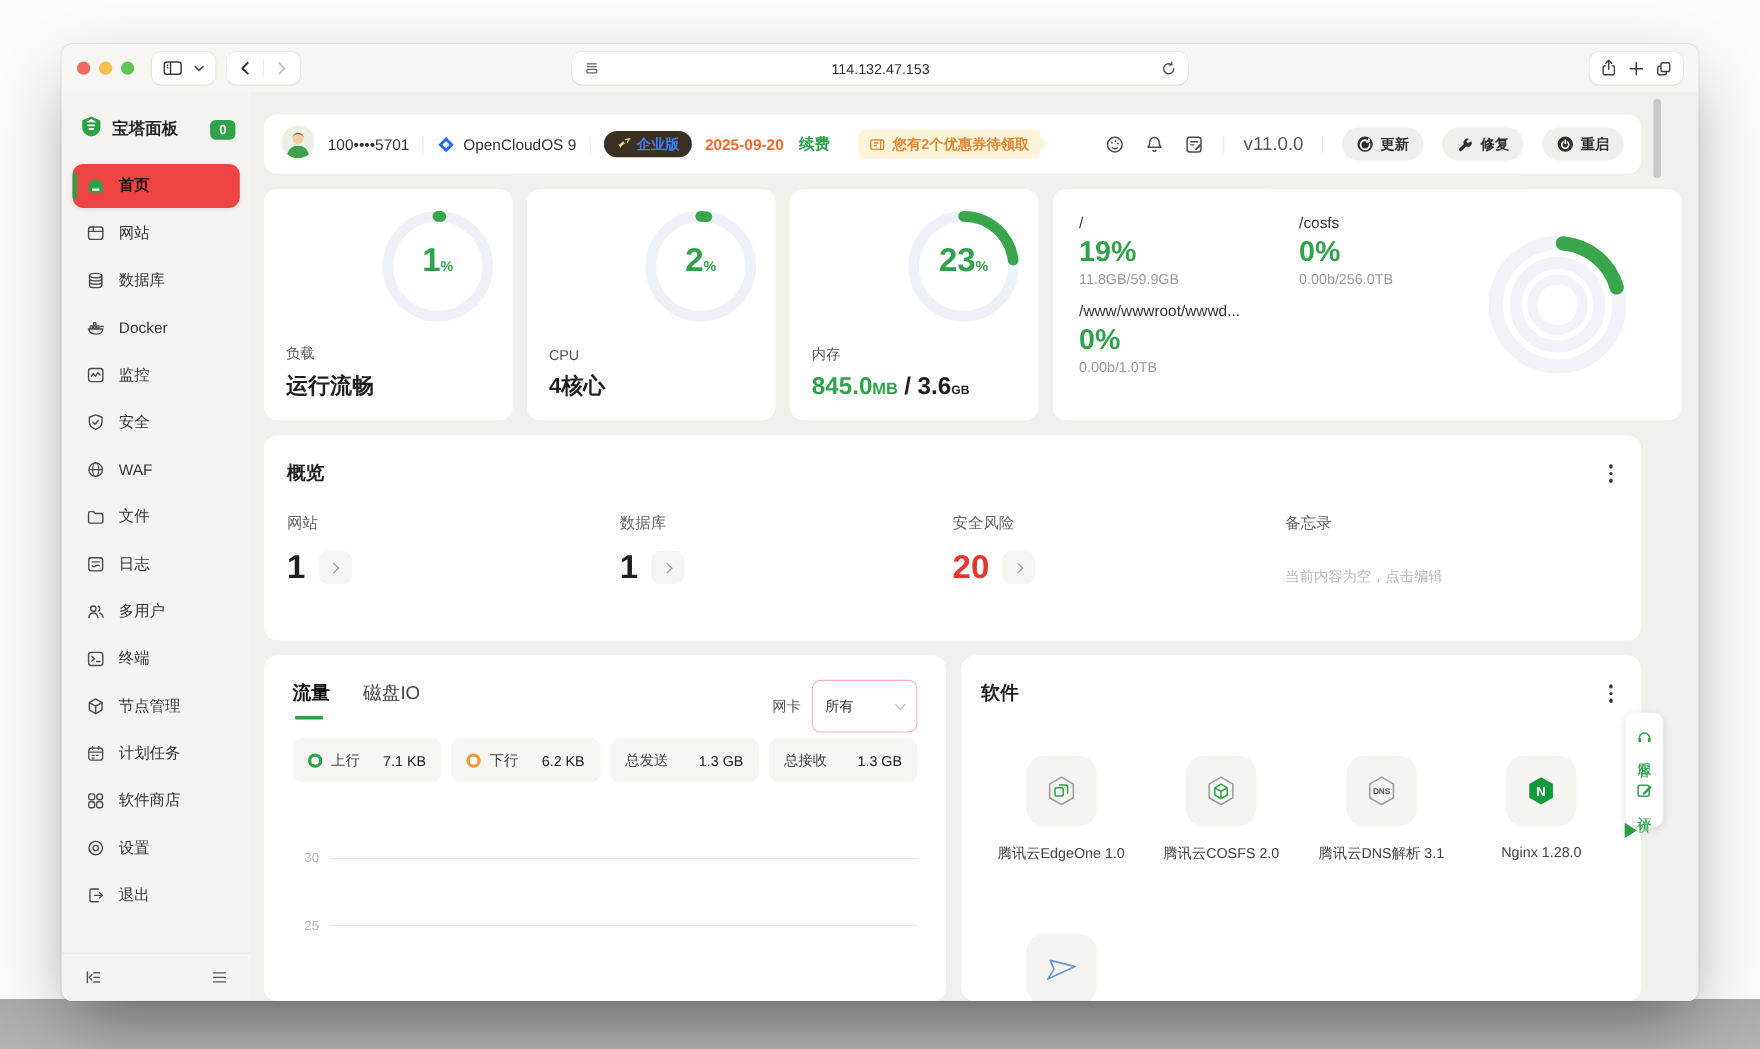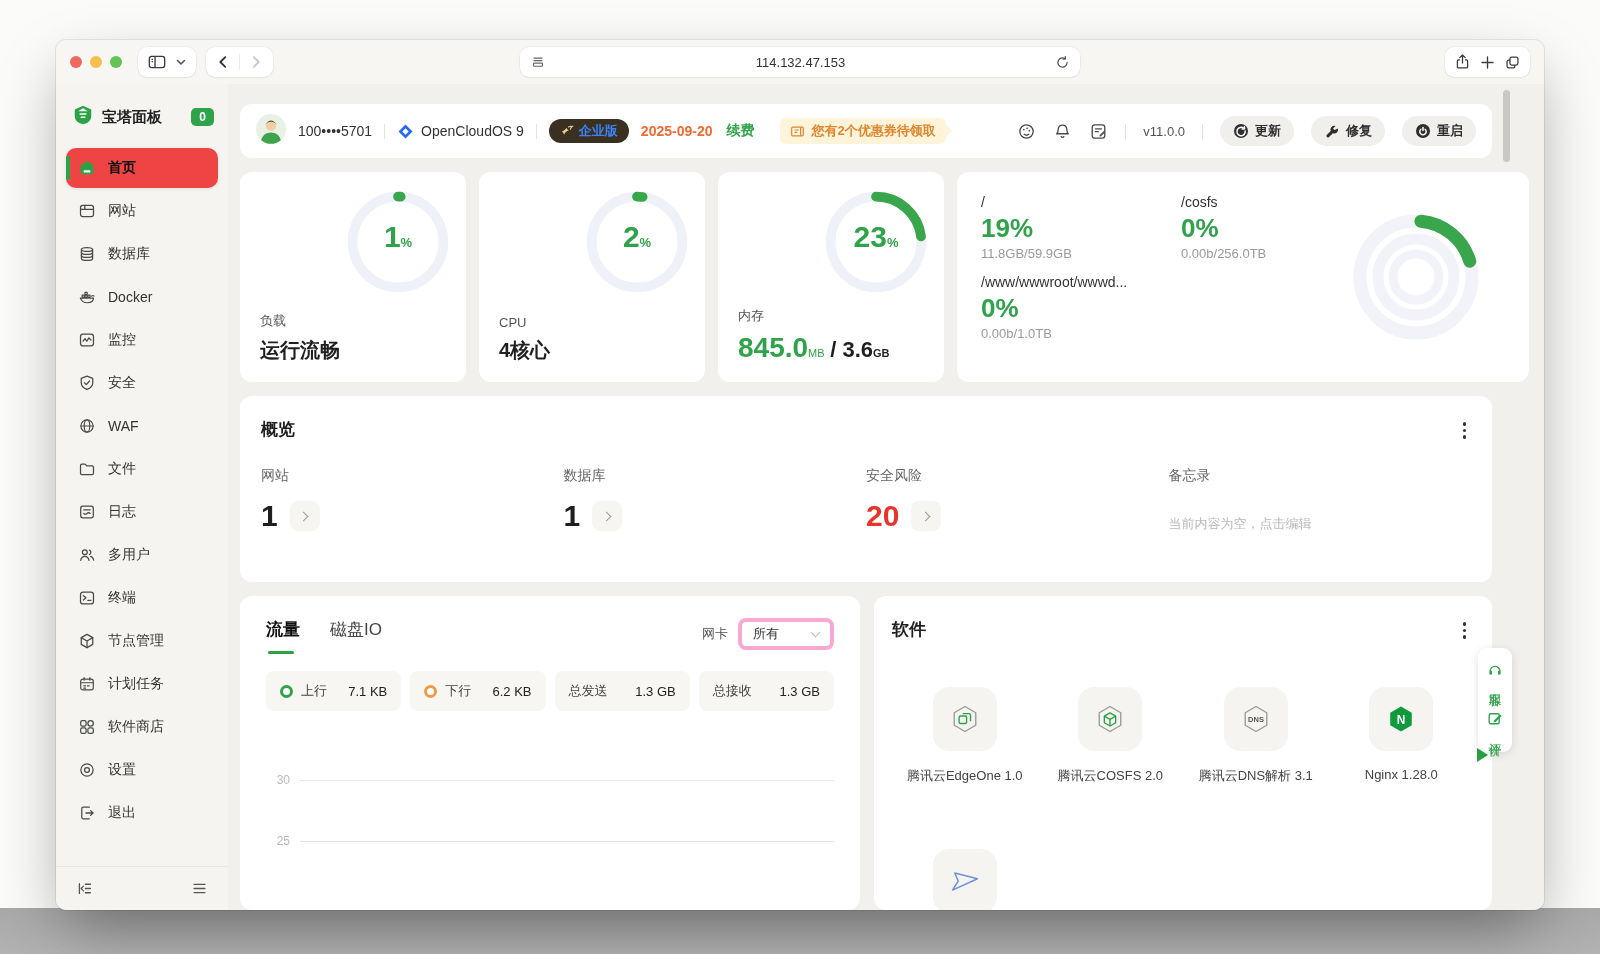--- a/index.html
+++ b/index.html
@@ -44,35 +44,35 @@
   .top-header { height:54px; flex:none; display:flex; align-items:center; padding:0 16px; gap:12px; }
   .uname { font-size:14px; color:#333; }
   .vdiv { width:1px; height:15px; background:#e4e2de; flex:none; }
   .os-chip { display:flex; align-items:center; gap:7px; font-size:14px; color:#333; }
   .edition-pill { background:#3a3022; border-radius:999px; height:24px; display:flex; align-items:center; gap:5px; padding:0 11px; color:#3b82f6; font-size:13px; font-weight:bold; }
   .renew-date { font-size:14px; font-weight:bold; color:#f2692e; }
   .renew-action { font-size:14px; font-weight:bold; color:#2fa34a; margin-left:2px; }
   .coupon { background:#fdf4da; border-radius:6px; height:26px; display:flex; align-items:center; gap:6px; padding:0 10px; color:#df862f; font-size:13px; font-weight:bold; position:relative; margin-left:14px; }
   .coupon::after { content:""; position:absolute; right:-6px; top:50%; margin-top:-6px; border-left:6px solid #fdf4da; border-top:6px solid transparent; border-bottom:6px solid transparent; }
   .tools { margin-left:auto; display:flex; align-items:center; gap:17px; }
-  .ver { font-size:13px; color:#555; }
+  .ver { font-size:17px; color:#555; }
   .pill-btn { background:#f0efec; border-radius:999px; height:30px; display:flex; align-items:center; gap:6px; padding:0 13px; font-size:13px; font-weight:bold; color:#2f2f2f; cursor:default; }
   .icon-btn { display:flex; align-items:center; }
   
   .stats-row { display:flex; gap:13px; height:210px; flex:none; }
   .stat-card { width:226px; position:relative; flex:none; }
   .donut { position:absolute; top:16px; right:14px; width:108px; height:108px; }
   .donut-center { position:absolute; inset:0; display:flex; align-items:baseline; justify-content:center; padding-top:34px; }
   .donut-num { font-size:30px; font-weight:bold; color:#2fa34a; line-height:1; }
   .donut-unit { font-size:13px; font-weight:bold; color:#2fa34a; }
   .stat-bottom { position:absolute; left:20px; bottom:18px; }
   .stat-label { font-size:13px; color:#555; margin-bottom:7px; }
   .stat-status { font-size:20px; font-weight:bold; color:#1f1f1f; }
-  .mem-val-green { color:#2fa34a; font-size:28px; font-weight:bold; }
-  .mem-unit-green { color:#2fa34a; font-size:11px; font-weight:normal; }
+  .mem-val-green { color:#2fa34a; font-size:22px; font-weight:bold; }
+  .mem-unit-green { color:#2fa34a; font-size:15px; font-weight:bold; }
   .mem-dark { color:#1f1f1f; font-size:22px; font-weight:bold; }
   .mem-unit-dark { color:#1f1f1f; font-size:11px; font-weight:bold; }
   .disk-card { flex:1; display:flex; padding:22px 24px; align-items:flex-start; }
   .disk-col1 { width:200px; }
   .disk-col2 { width:160px; }
   .disk-block { margin-bottom:13px; }
   .disk-mount { font-size:14px; color:#333; white-space:nowrap; }
   .disk-pct { font-size:26px; font-weight:bold; color:#2fa34a; margin:3px 0 2px; }
   .disk-usage { font-size:13px; color:#9a9a97; }
   .rings { margin-left:auto; margin-right:14px; align-self:center; }
@@ -91,21 +91,21 @@
   .cr { width:7px; height:7px; border-right:1.6px solid #9a9a96; border-top:1.6px solid #9a9a96; transform:rotate(45deg); margin-right:2px; }
   .memo-text { font-size:13px; color:#bab9b5; margin-top:30px; }
   
   .bottom-row { flex:1; display:flex; gap:14px; min-height:0; }
   .traffic-card { width:620px; flex:none; padding:22px 26px; position:relative; overflow:hidden; }
   .tabs { display:flex; gap:30px; align-items:baseline; }
   .tab { font-size:17px; color:#444; cursor:default; }
   .tab.active { font-weight:bold; color:#111; position:relative; }
   .tab.active::after { content:""; position:absolute; left:2px; bottom:-13px; width:26px; height:3.5px; border-radius:2px; background:#2ba245; }
   .nic { position:absolute; right:26px; top:22px; display:flex; align-items:center; gap:10px; font-size:13px; color:#555; }
-  .select { width:96px; height:32px; border:4px solid #f9a8d4; border-radius:8px; background:#fff; display:flex; align-items:center; padding:0 11px; font-size:13px; color:#333; cursor:default; }
+  .select { width:96px; height:48px; border:1px solid #f9a8d4; border-radius:8px; background:#fff; display:flex; align-items:center; padding:0 11px; font-size:13px; color:#333; cursor:default; }
   .cd { width:7px; height:7px; border-right:1.5px solid #bdbcb8; border-bottom:1.5px solid #bdbcb8; transform:rotate(45deg); margin-left:auto; margin-top:-4px; }
   .t-stats { display:flex; gap:9px; margin-top:30px; }
   .t-pill { background:#f7f6f3; border-radius:8px; height:40px; flex:1; display:flex; align-items:center; justify-content:space-between; gap:8px; padding:0 14px; font-size:13px; color:#333; min-width:0; }
   .t-pill .lbl { display:flex; align-items:center; gap:8px; color:#444; white-space:nowrap; }
   .dot { width:13px; height:13px; border-radius:50%; border:3.5px solid #2fa34a; background:#fff; flex:none; }
   .dot.orange { border-color:#f09b43; }
   .t-val { color:#222; white-space:nowrap; }
   .chart { margin-top:62px; }
   .gridrow { display:flex; align-items:center; gap:10px; margin-bottom:47px; }
   .gridrow .tick { width:24px; text-align:right; font-size:12px; color:#bab9b5; flex:none; }

